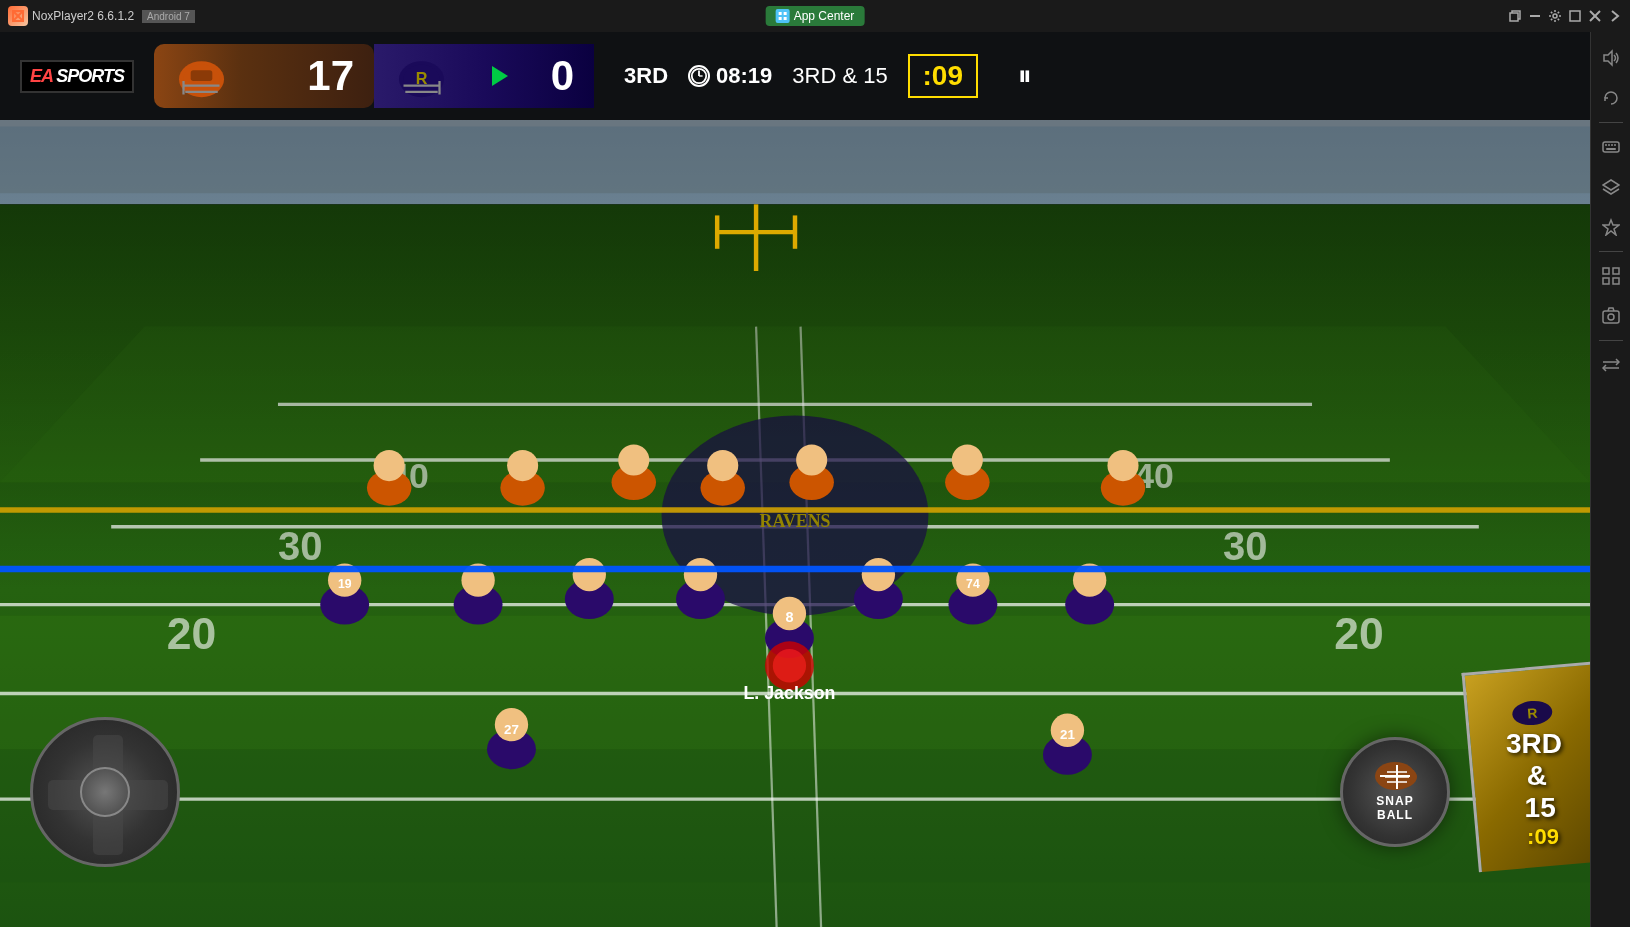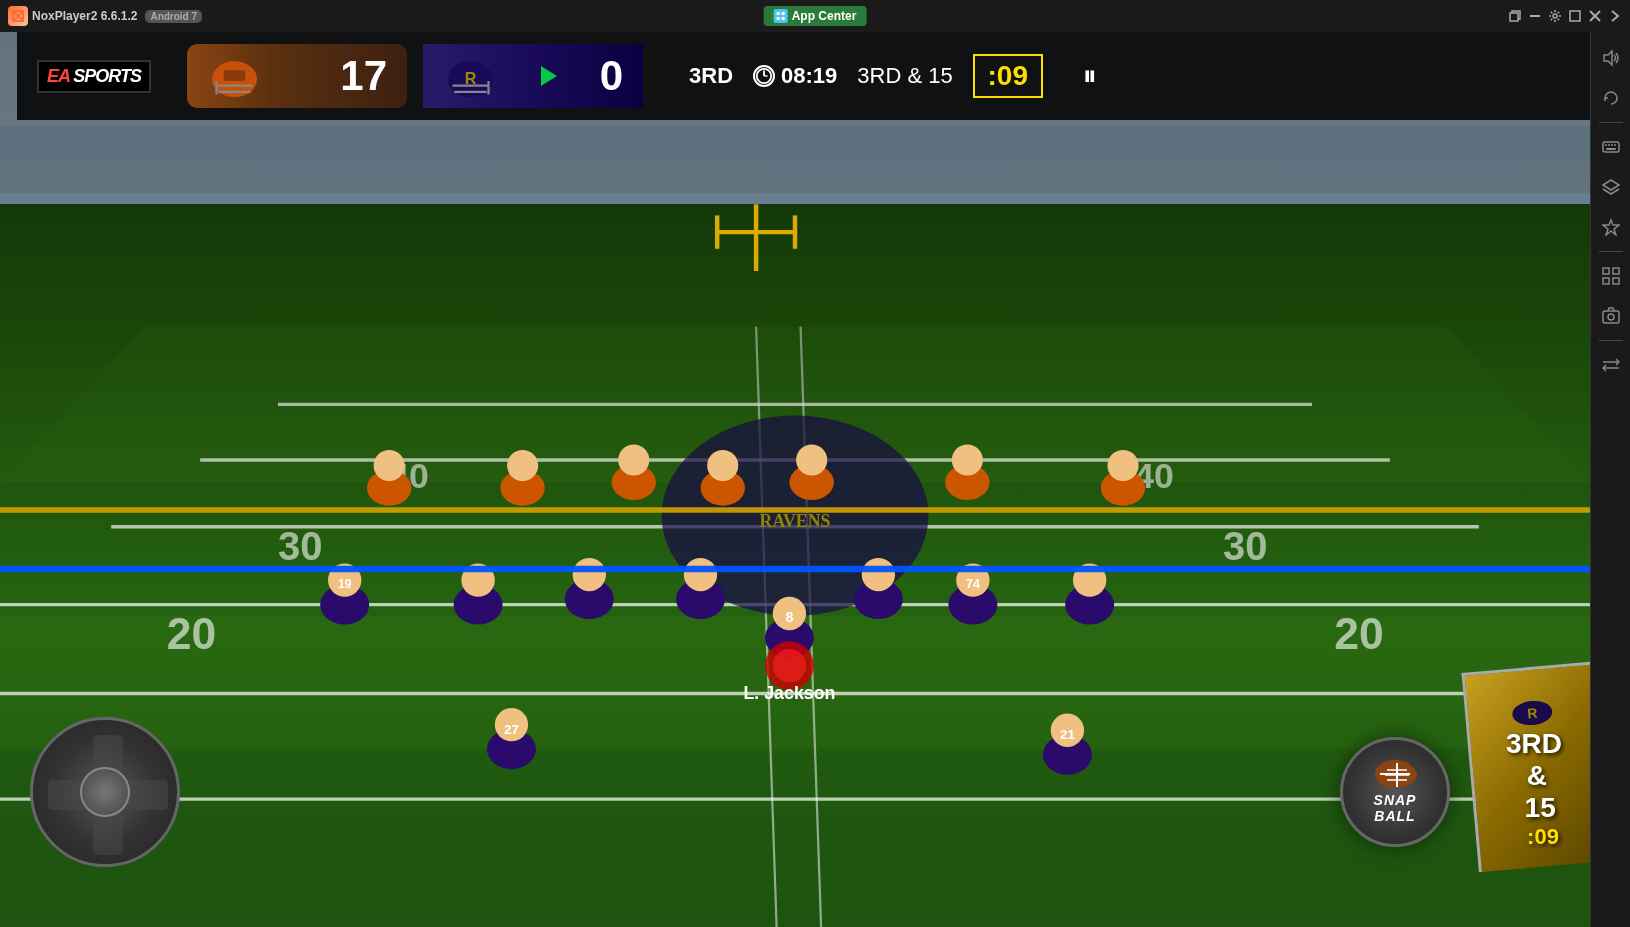--- a/index.html
+++ b/index.html
@@ -15,21 +15,20 @@
     #title-bar {
       width: 100%;
       height: 32px;
       background: #1a1a1a;
       display: flex;
       align-items: center;
       justify-content: space-between;
       padding: 0 8px;
       position: relative;
       z-index: 100;
-      font-weight: bold;
     }
     #title-bar-left {
       display: flex;
       align-items: center;
       gap: 8px;
     }
     #nox-logo {
       display: flex;
       align-items: center;
       gap: 4px;
@@ -48,21 +47,21 @@
     }
     .title-text {
       color: #cccccc;
       font-size: 12px;
     }
     .android-badge {
       background: #555;
       color: #aaa;
       font-size: 10px;
       padding: 1px 5px;
-      border-radius: 5px;
+      border-radius: 0;
     }
     #title-bar-center {
       position: absolute;
       left: 50%;
       transform: translateX(-50%);
       display: flex;
       align-items: flex-start;
       gap: 6px;
     }
     .app-center-btn {
@@ -130,22 +129,21 @@
     #score-bar {
       position: absolute;
       top: 0;
       left: 0;
       right: 0;
       height: 88px;
       background: rgba(0,0,0,0.85);
       display: flex;
       align-items: center;
       padding: 0 20px;
-      gap: 16px;
-      margin-left: 17px;
+      gap: 0;
     }
 
     .ea-sports-logo {
       background: #000;
       color: white;
       font-size: 18px;
       font-weight: 900;
       letter-spacing: -1px;
       padding: 4px 8px;
       border: 2px solid #333;
@@ -360,24 +358,23 @@
       position: absolute;
       top: 50%;
       left: 50%;
       transform: translate(-50%, -50%);
       width: 30px;
       height: 2px;
       background: white;
     }
     .snap-label {
       color: white;
-      font-size: 14px;
+      font-size: 12px;
       font-weight: bold;
       letter-spacing: 1px;
-      font-style: italic;
     }
 
     
     #dpad {
       position: absolute;
       bottom: 60px;
       left: 30px;
       width: 150px;
       height: 150px;
       pointer-events: all;

